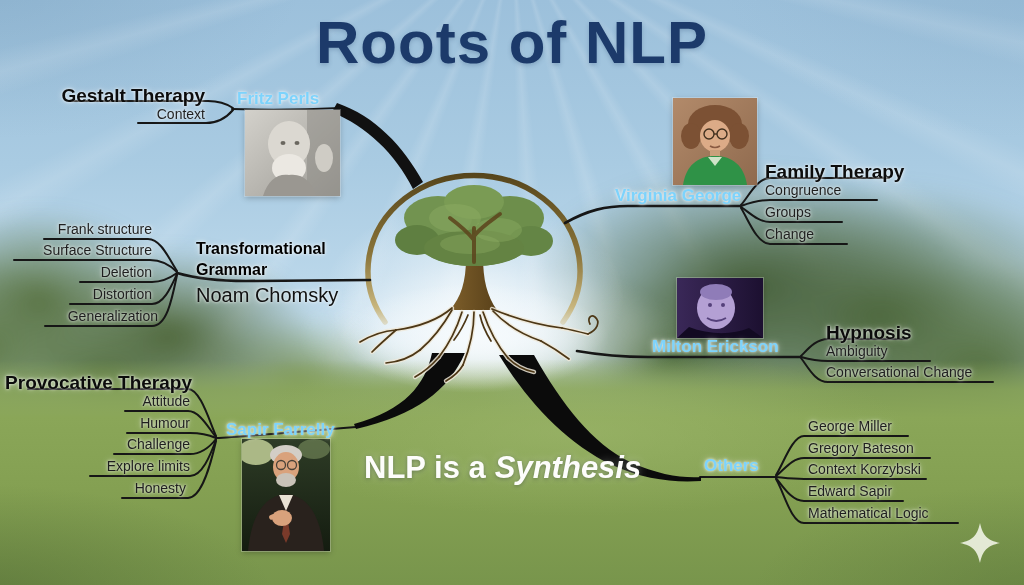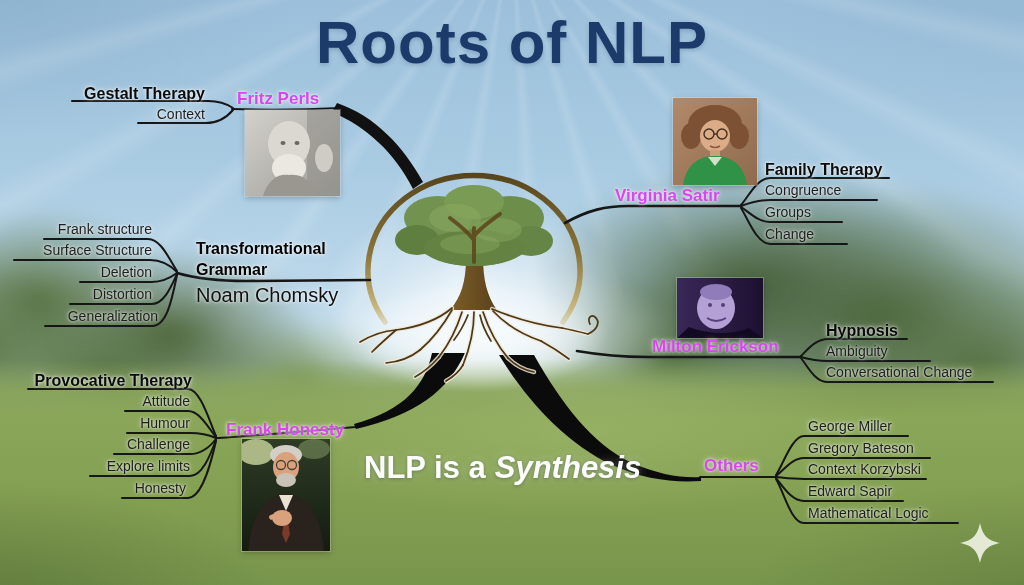--- a/index.html
+++ b/index.html
@@ -36,22 +36,22 @@
       radial-gradient(420px 160px at -2% 105%, rgba(70,95,45,.45), transparent 70%),
       radial-gradient(420px 160px at 102% 105%, rgba(75,100,48,.35), transparent 70%),
       linear-gradient(180deg, rgba(136,164,88,0) 0px, rgba(136,164,88,.85) 30px,
                       #8aa658 58px, #84a052 130px, #78954c 100%);}
   
   .overlay{position:absolute;left:0;top:0;}
   
   .lbl{position:absolute;white-space:nowrap;line-height:1.25;
        text-shadow:0 0 3px rgba(255,255,255,.9),0 0 7px rgba(255,255,255,.55);}
   .t  {font-size:14px;color:#1f1f1f;}
-  .tb {font-size:16px;font-weight:bold;color:#0c0c0c;}
-  .name{font-size:17px;font-weight:bold;color:#d946ef;}
+  .tb {font-size:19px;font-weight:bold;color:#0c0c0c;}
+  .name{font-size:17px;font-weight:bold;color:#7dd3fc;}
   .heading{font-size:16px;font-weight:bold;color:#000;}
   .big {font-size:20px;color:#111;}
   .ralign{text-align:right;}
   .page-title{position:absolute;left:0;right:0;top:8px;text-align:center;
       font-size:60px;font-weight:bold;color:#1c3a6a;letter-spacing:1px;
       text-shadow:0 2px 4px rgba(40,70,110,.25);}
   .caption{position:absolute;left:364px;top:414px;font-size:31px;font-weight:bold;color:#fdfdfb;
       text-shadow:0 1px 4px rgba(30,50,30,.45),0 0 10px rgba(255,255,255,.35);margin-top:36px;}
   .caption .ital{font-style:italic;margin-left:9px;}
   .photo{position:absolute;box-shadow:0 0 0 1px rgba(255,255,255,.25),0 2px 6px rgba(0,0,0,.25);}
@@ -271,21 +271,21 @@
     <ellipse cx="40" cy="79" rx="10" ry="8" fill="#d9a27c"></ellipse>
     <rect x="27" y="74" width="15" height="5" rx="2.5" fill="#d9a27c" transform="rotate(-22 34 77)"></rect>
   </svg>
 
   <div class="page-title">Roots of NLP</div>
 
   <div class="lbl tb ralign" style="right:819px;top:84px;">Gestalt Therapy</div>
   <div class="lbl t ralign" style="right:819px;top:106px;">Context</div>
   <div class="lbl name" style="left:237px;top:88px;">Fritz Perls</div>
 
-  <div class="lbl name" style="left:615px;top:185px;">Virginia Satir</div>
+  <div class="lbl name" style="left:615px;top:185px;">Virginia George</div>
   <div class="lbl tb" style="left:765px;top:160px;">Family Therapy</div>
   <div class="lbl t" style="left:765px;top:182px;">Congruence</div>
   <div class="lbl t" style="left:765px;top:204px;">Groups</div>
   <div class="lbl t" style="left:765px;top:226px;">Change</div>
 
   <div class="lbl t ralign" style="right:872px;top:221px;">Frank structure</div>
   <div class="lbl t ralign" style="right:872px;top:242px;">Surface Structure</div>
   <div class="lbl t ralign" style="right:872px;top:264px;">Deletion</div>
   <div class="lbl t ralign" style="right:872px;top:286px;">Distortion</div>
   <div class="lbl t ralign" style="right:866px;top:308px;">Generalization</div>
@@ -297,21 +297,21 @@
   <div class="lbl tb" style="left:826px;top:321px;">Hypnosis</div>
   <div class="lbl t" style="left:826px;top:343px;">Ambiguity</div>
   <div class="lbl t" style="left:826px;top:364px;">Conversational Change</div>
 
   <div class="lbl tb ralign" style="right:832px;top:371px;">Provocative Therapy</div>
   <div class="lbl t ralign" style="right:834px;top:393px;">Attitude</div>
   <div class="lbl t ralign" style="right:834px;top:415px;">Humour</div>
   <div class="lbl t ralign" style="right:834px;top:436px;">Challenge</div>
   <div class="lbl t ralign" style="right:834px;top:458px;">Explore limits</div>
   <div class="lbl t ralign" style="right:838px;top:480px;">Honesty</div>
-  <div class="lbl name" style="left:226px;top:419px;">Frank Honesty</div>
+  <div class="lbl name" style="left:226px;top:419px;">Sapir Farrelly</div>
 
   <div class="lbl name" style="left:704px;top:455px;">Others</div>
   <div class="lbl t" style="left:808px;top:418px;">George Miller</div>
   <div class="lbl t" style="left:808px;top:440px;">Gregory Bateson</div>
   <div class="lbl t" style="left:808px;top:461px;">Context Korzybski</div>
   <div class="lbl t" style="left:808px;top:483px;">Edward Sapir</div>
   <div class="lbl t" style="left:808px;top:505px;">Mathematical Logic</div>
 
   <div class="caption">
     <span>NLP is a</span><span class="ital">Synthesis</span>

